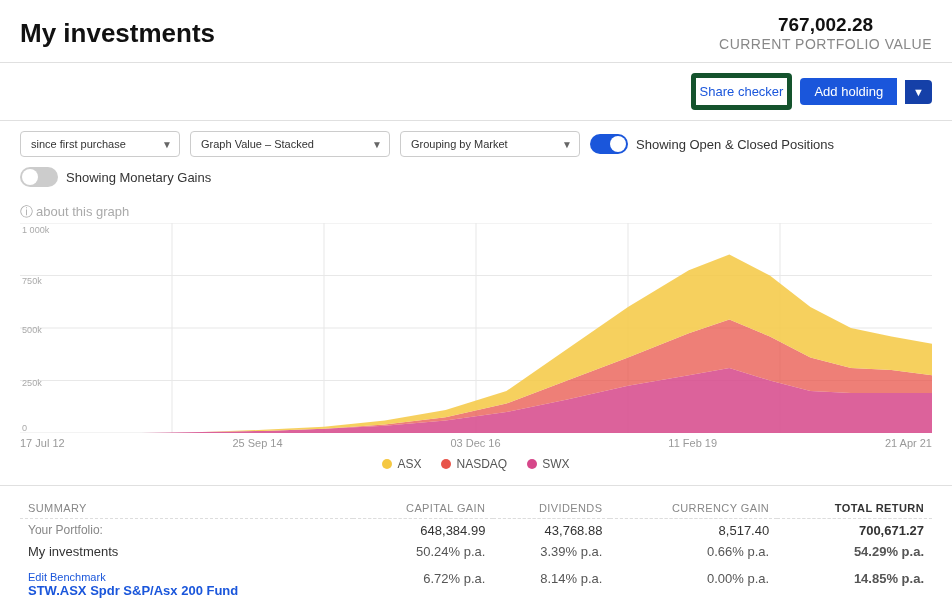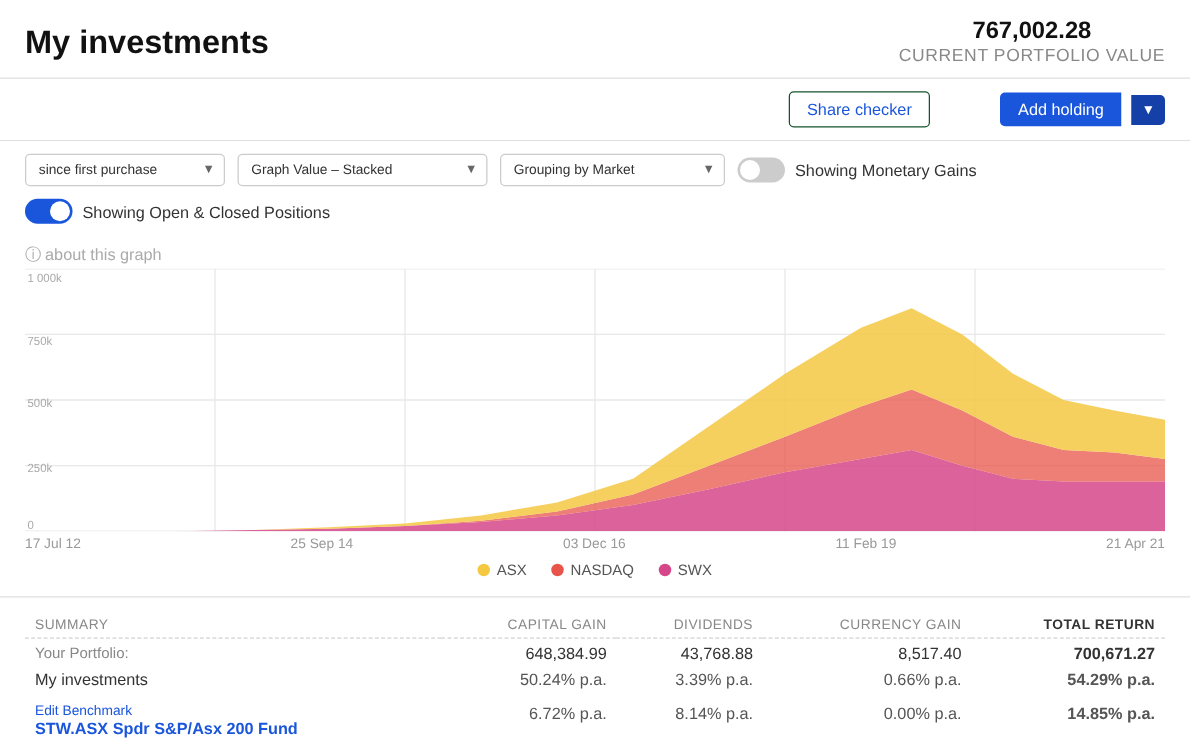--- a/index.html
+++ b/index.html
@@ -36,37 +36,36 @@
     .toolbar {
       display: flex;
       justify-content: flex-end;
       align-items: center;
       gap: 8px;
       padding: 10px 20px;
       border-bottom: 1px solid #e0e0e0;
     }
     .btn-share {
       background: #fff;
-      border: 1px solid #14532d;
+      border: 5px solid #14532d;
       color: #1a56db;
-      padding: 6px 14px;
+      padding: 6px 4px;
       border-radius: 4px;
       cursor: pointer;
       font-size: 13px;
       text-align: center;
     }
     .btn-add {
       background: #1a56db;
       border: none;
       color: #fff;
       padding: 6px 14px;
       border-radius: 4px 0 0 4px;
       cursor: pointer;
       font-size: 13px;
-      margin-left: 48px;
     }
     .btn-add-chevron {
       background: #1540a8;
       border: none;
       color: #fff;
       padding: 6px 8px;
       border-radius: 0 4px 4px 0;
       cursor: pointer;
       font-size: 11px;
     }
@@ -262,31 +261,31 @@
   </div>
   <div class="select-wrapper">
     <select class="filter-select" style="min-width:180px">
       <option>Grouping by Market</option>
       <option>Grouping by Sector</option>
     </select>
     <span class="select-arrow">▼</span>
   </div>
 
   <div class="toggle-group">
+    <div class="toggle on">
+      <div class="toggle-knob"></div>
+    </div>
+    <span class="toggle-label">Showing Open &amp; Closed Positions</span>
+  </div>
+
+  <div class="toggle-group">
     <div class="toggle off">
       <div class="toggle-knob"></div>
     </div>
     <span class="toggle-label">Showing Monetary Gains</span>
-  </div>
-
-  <div class="toggle-group">
-    <div class="toggle on">
-      <div class="toggle-knob"></div>
-    </div>
-    <span class="toggle-label">Showing Open &amp; Closed Positions</span>
   </div>
 </div>
 
 <div class="chart-section">
   <div class="chart-about">
     <span>ⓘ</span>
     <span>about this graph</span>
   </div>
   <div class="chart-container">
     <svg class="chart" viewBox="0 0 900 200" preserveAspectRatio="none">

